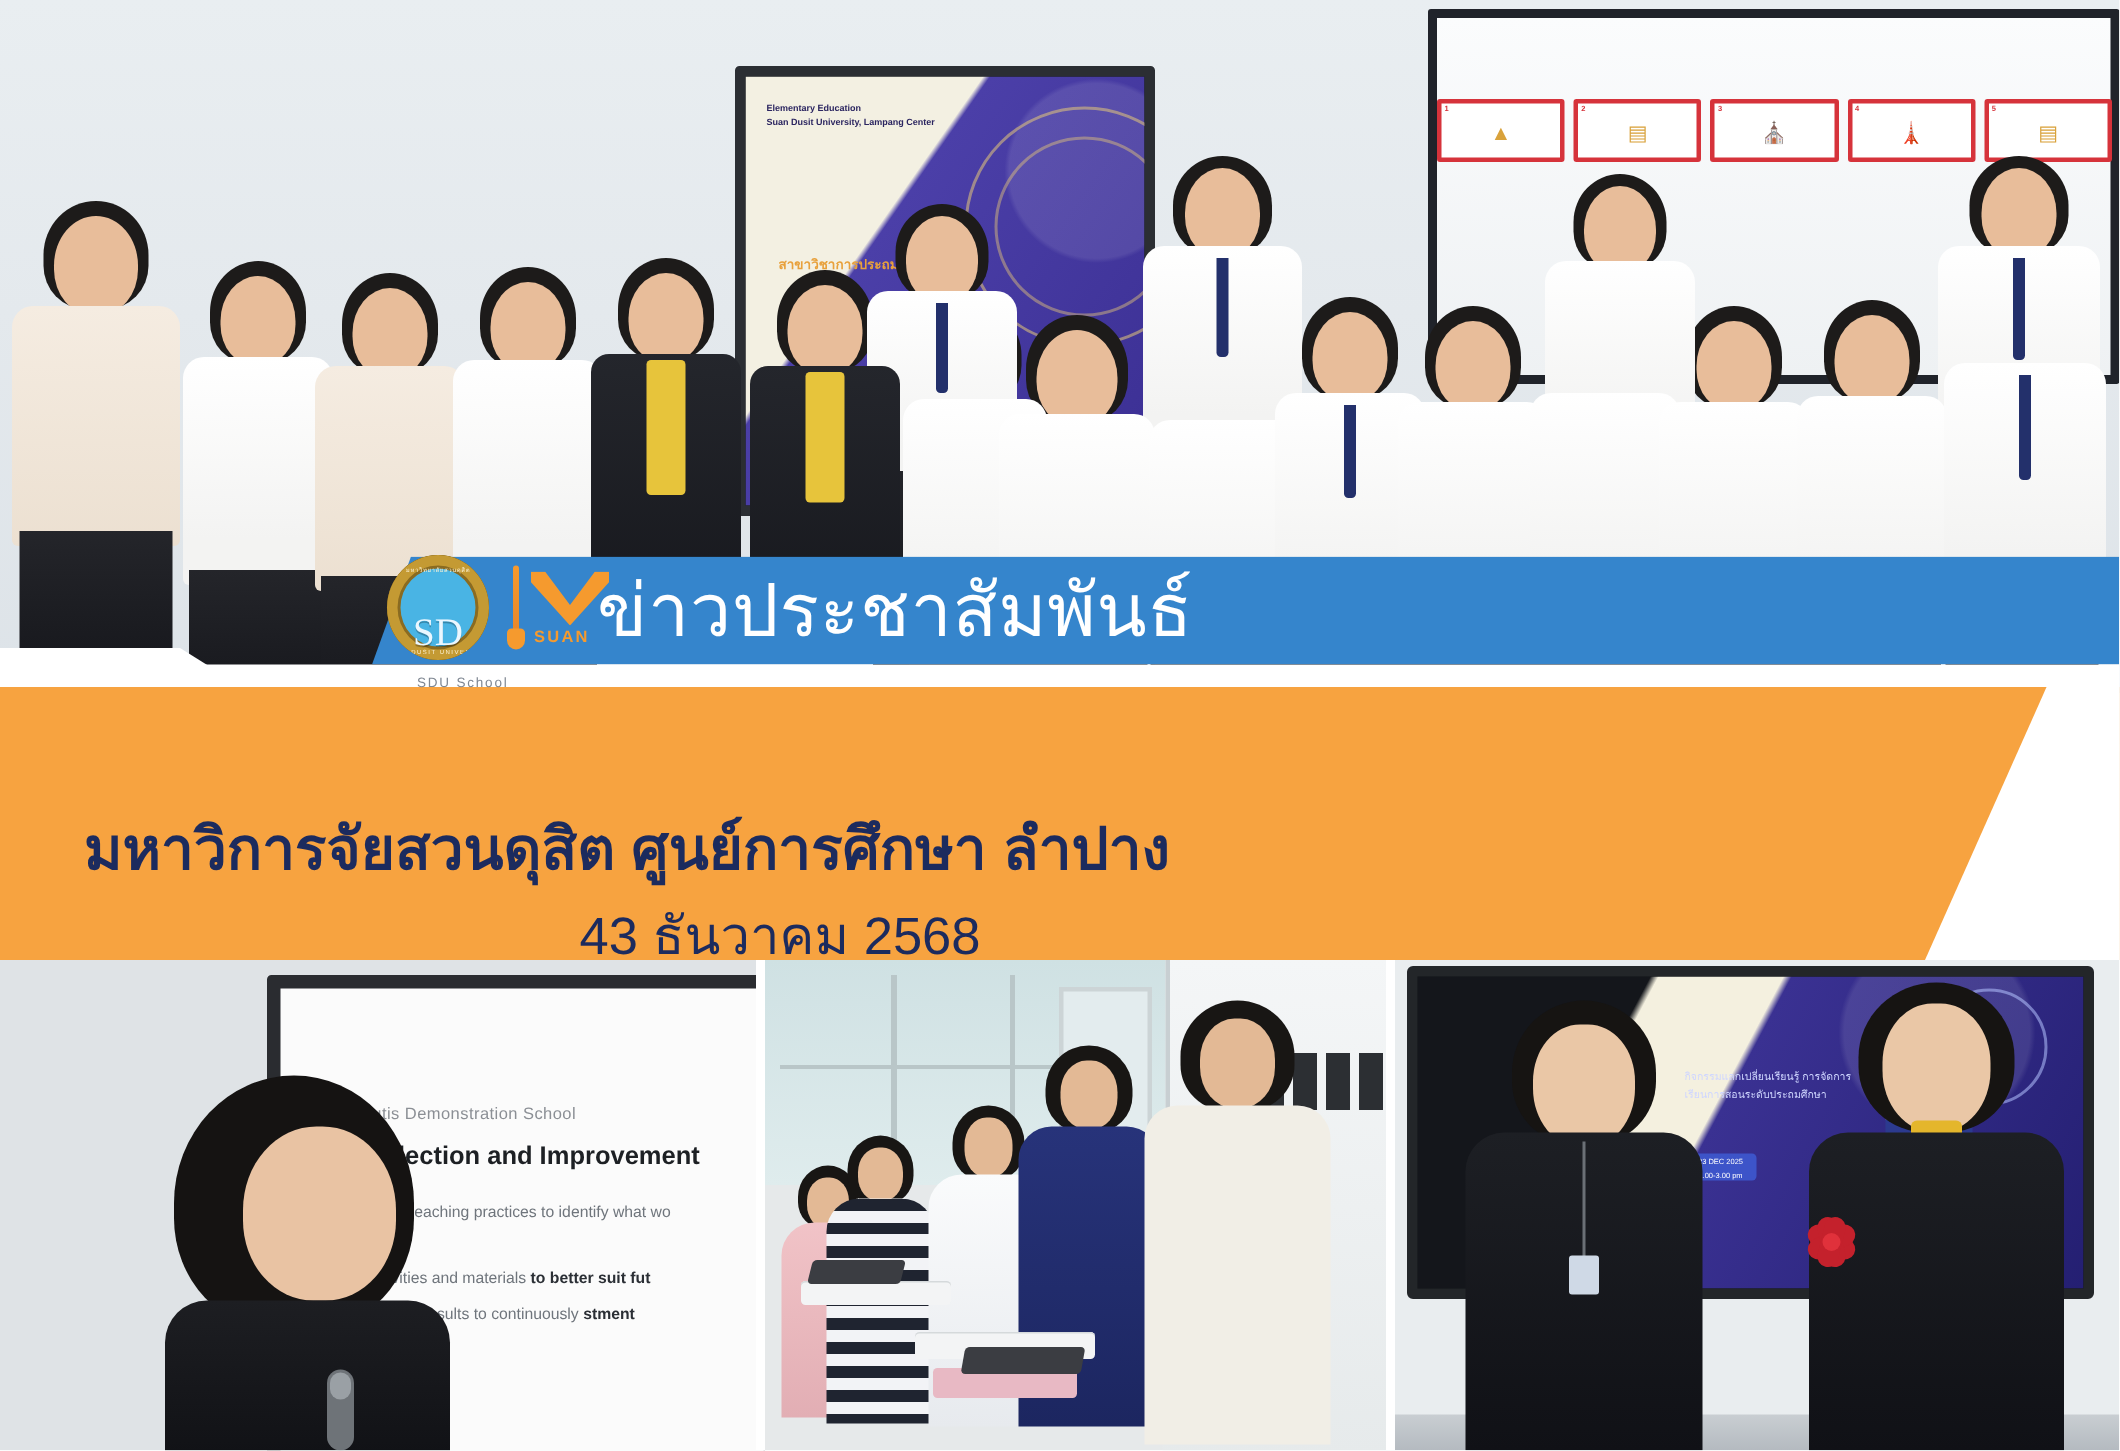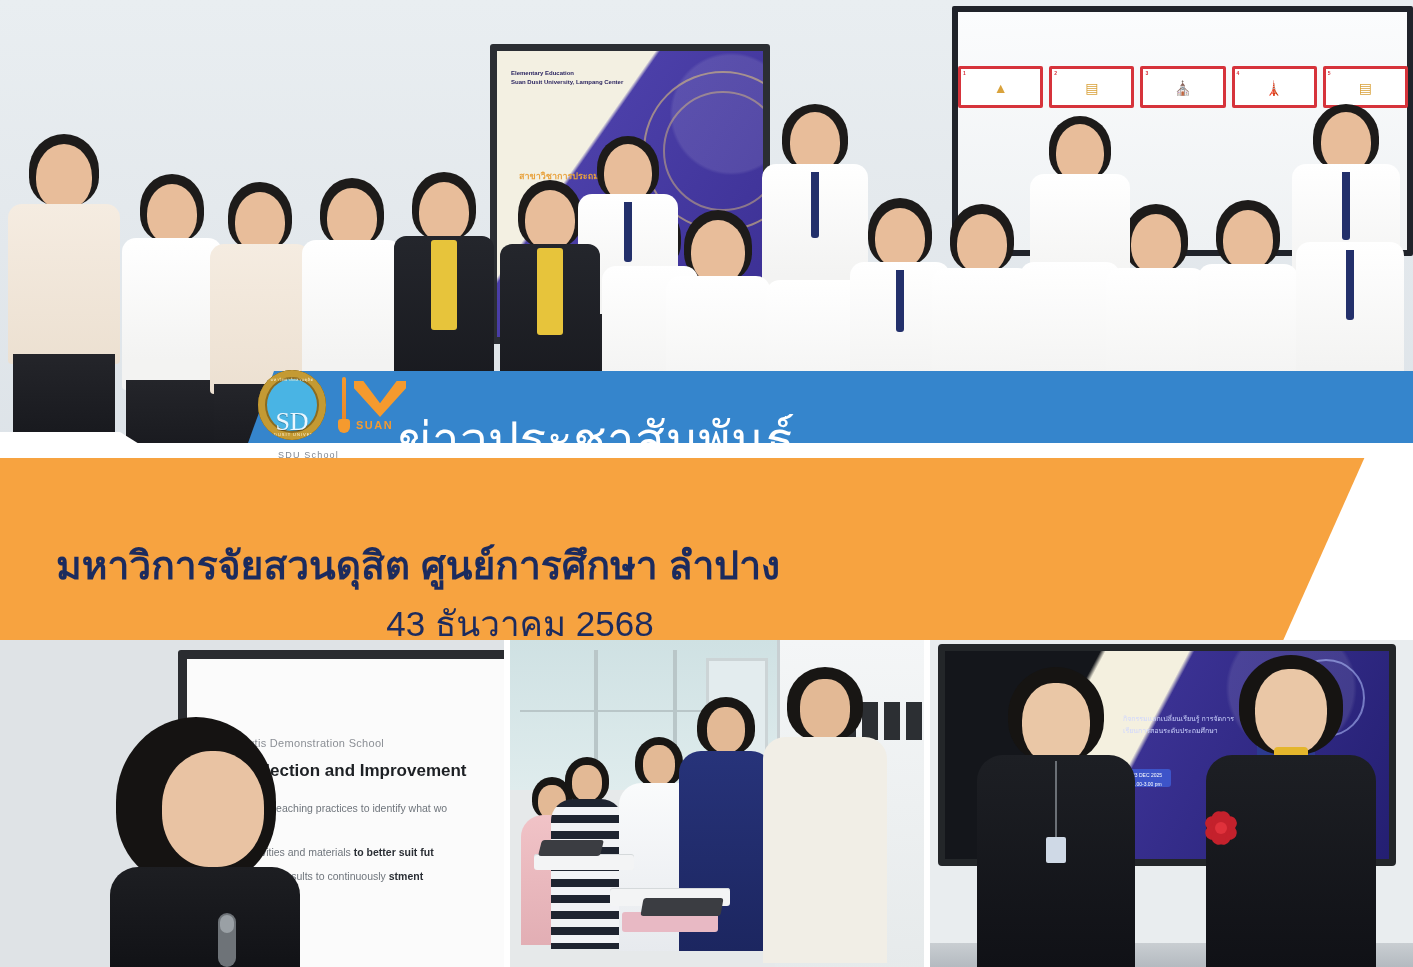--- a/index.html
+++ b/index.html
@@ -122,21 +122,20 @@
     position:absolute; left:248px; top:371px; width:1165px; height:72px;
     background:#3585cc;
     clip-path: polygon(26px 0, 100% 0, 100% 100%, 0 100%);
     z-index:20;
   }
   .blue-title {
     position:absolute; left:398px; top:372px;
     font-size:49px; line-height:72px; color:#ffffff;
     white-space:nowrap; z-index:24;
     letter-spacing:.5px;
-    margin-top:32px;
   }
 
   
   .white-strip {
     position:absolute; left:0; top:443px; width:1413px; height:15px;
     background:#ffffff; z-index:19;
   }
   .white-wedge {
     position:absolute; left:0; top:371px; width:300px; height:87px;
     background:#ffffff; z-index:18;

